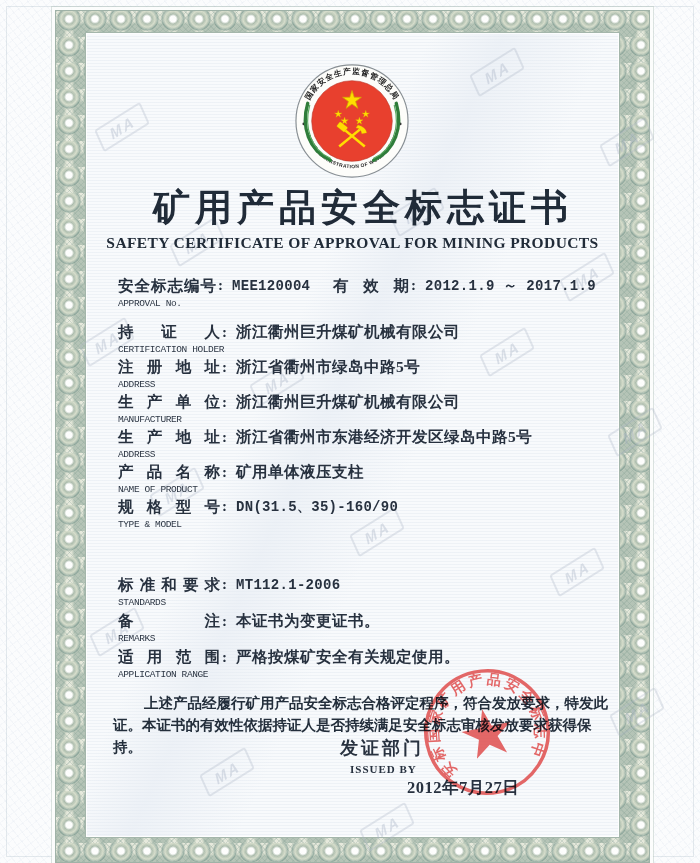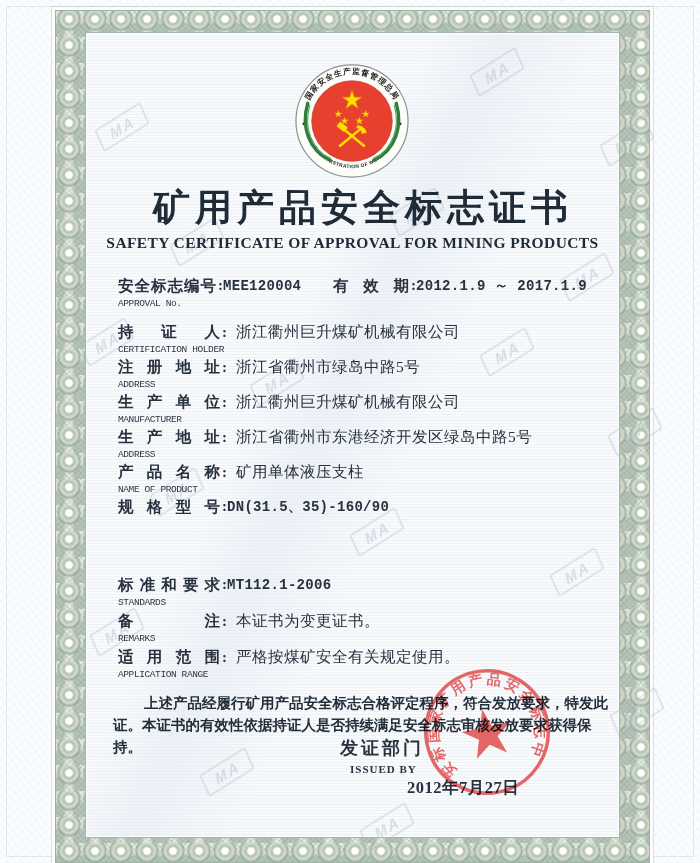--- a/index.html
+++ b/index.html
@@ -70,24 +70,24 @@
     white-space:nowrap;
   }
   .cjk-label {
     display:inline-block; width:102px; vertical-align:top;
     font-family:"Liberation Sans","DejaVu Sans",sans-serif;
     font-size:15.5px; font-weight:bold;
     text-align:justify; text-align-last:justify; white-space:normal;
   }
   .cjk-label.narrow { width:76px; }
   .colon { font-weight:bold; font-size:15px; margin-left:2px; }
-  .value-cn { font-size:15.5px; font-weight:400; margin-left:9px; letter-spacing:0.5px;margin-top:40px; }
+  .value-cn { font-size:15.5px; font-weight:700; margin-left:9px; letter-spacing:0.5px;margin-top:40px; }
   .value-code {
     font-family:"Liberation Mono","DejaVu Sans Mono",monospace;
-    font-size:14px; font-weight:bold; letter-spacing:0.3px;
+    font-size:14px; font-weight:bold; margin-left:9px; letter-spacing:0.3px;
   }
   .en-sub {
     font-family:"Liberation Mono","DejaVu Sans Mono",monospace;
     font-size:9.5px; letter-spacing:-0.4px; color:#2c3644; margin-top:1px;
   }
   .row-approval { position:absolute; top:244px; left:0; width:535px; }
   .grp-approval { position:absolute; left:33px; }
   .grp-validity { position:absolute; left:248px; }
   .rows-main { position:absolute; top:290px; left:33px; }
   .rows-main .field-row { height:35px; }
@@ -201,20 +201,21 @@
       <div class="field-row">
         <span class="cjk-label">生产地址</span><span class="colon">:</span><span class="value-cn">浙江省衢州市东港经济开发区绿岛中路5号</span>
         <div class="en-sub">ADDRESS</div>
       </div>
       <div class="field-row">
         <span class="cjk-label">产品名称</span><span class="colon">:</span><span class="value-cn">矿用单体液压支柱</span>
         <div class="en-sub">NAME OF PRODUCT</div>
       </div>
       <div class="field-row">
         <span class="cjk-label">规格型号</span><span class="colon">:</span><span class="value-code">DN(31.5、35)-160/90</span>
+        <div class="en-sub">TYPE &amp; MODEL</div>
       </div>
     </div>
 
     <div class="rows-secondary">
       <div class="field-row">
         <span class="cjk-label">标准和要求</span><span class="colon">:</span><span class="value-code">MT112.1-2006</span>
         <div class="en-sub">STANDARDS</div>
       </div>
       <div class="field-row">
         <span class="cjk-label">备注</span><span class="colon">:</span><span class="value-cn">本证书为变更证书。</span>

